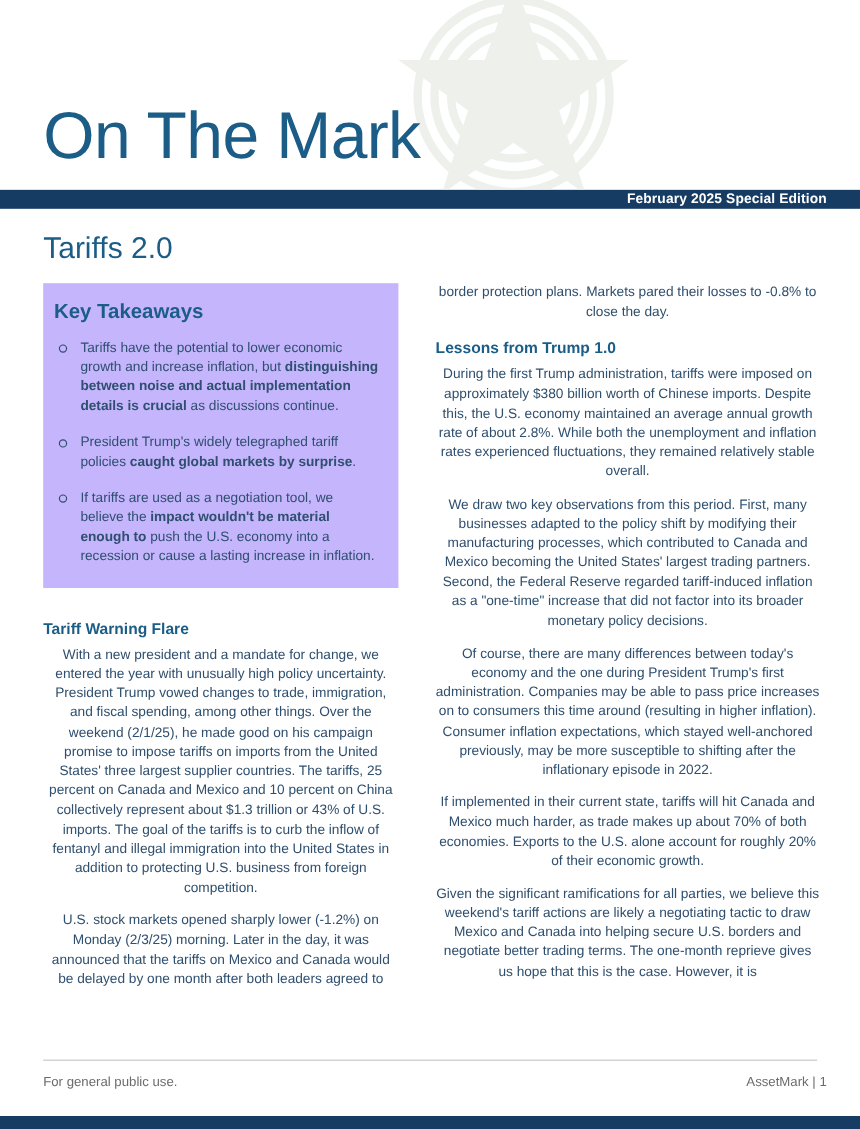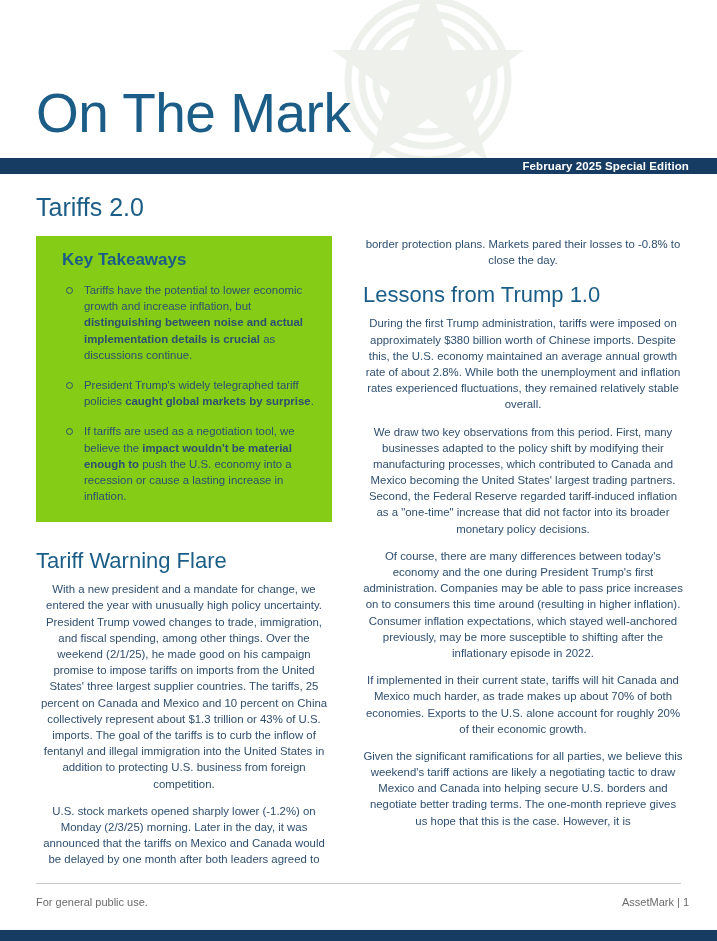--- a/index.html
+++ b/index.html
@@ -112,22 +112,22 @@
     margin-right: 31px;
     flex: none;
   }
   .col-right {
     width: 320px;
     flex: none;
   }
 
   
   .takeaways {
-    background: #84cc16;
-    padding: 14px 16px 16px 26px;
+    background: #c4b5fd;
+    padding: 14px 16px 16px 9px;
     box-sizing: border-box;
     width: 296px;
   }
   .takeaways h2 {
     margin: 0 0 12px 0;
     font-size: 17px;
     color: #1b5d87;
   }
   .takeaways ul {
     margin: 0;
@@ -149,24 +149,24 @@
     left: 4px;
     top: 5px;
     width: 5px;
     height: 5px;
     border: 1px solid #2f4f6e;
     border-radius: 50%;
   }
   .takeaways b { font-weight: bold; }
 
   .sec-head {
-    font-size: 22px;
+    font-size: 13px;
     color: #1b5d87;
     margin: 16px 0 7px 0;
-    font-weight: normal;
+    font-weight: bold;
   }
   .left-sec-head { margin-top: 26px; }
   .right-sec-head { margin-top: 14px; }
 
   p.body {
     font-size: 11.4px;
     line-height: 1.42;
     color: #2f4f6e;
     margin: 0 0 11px 0;
     text-align: center;

